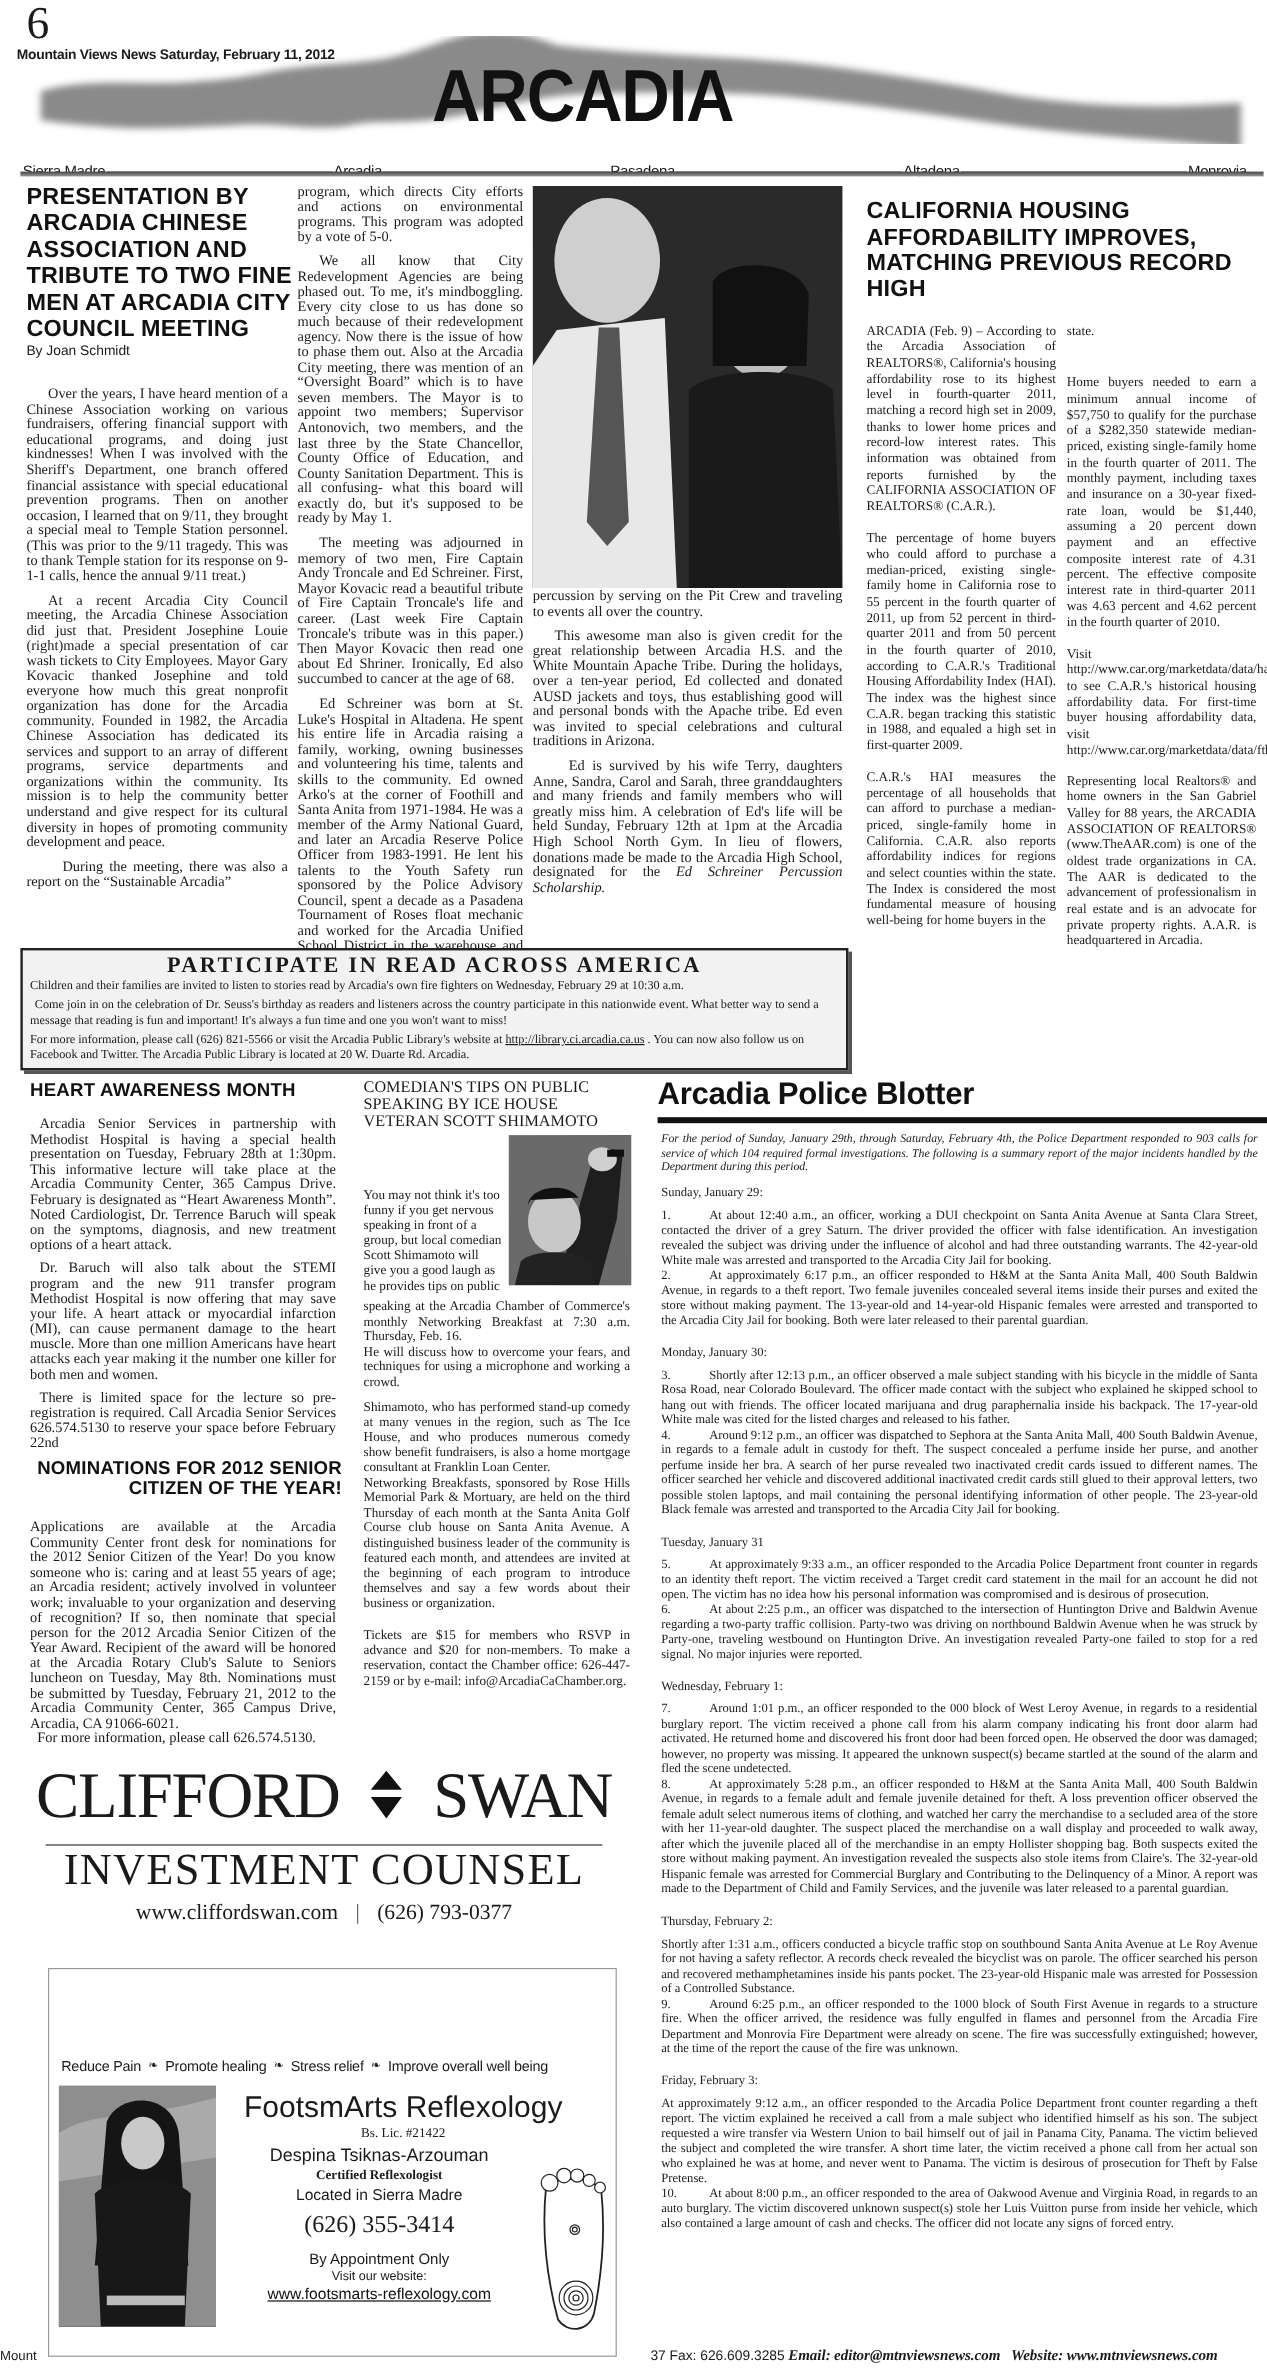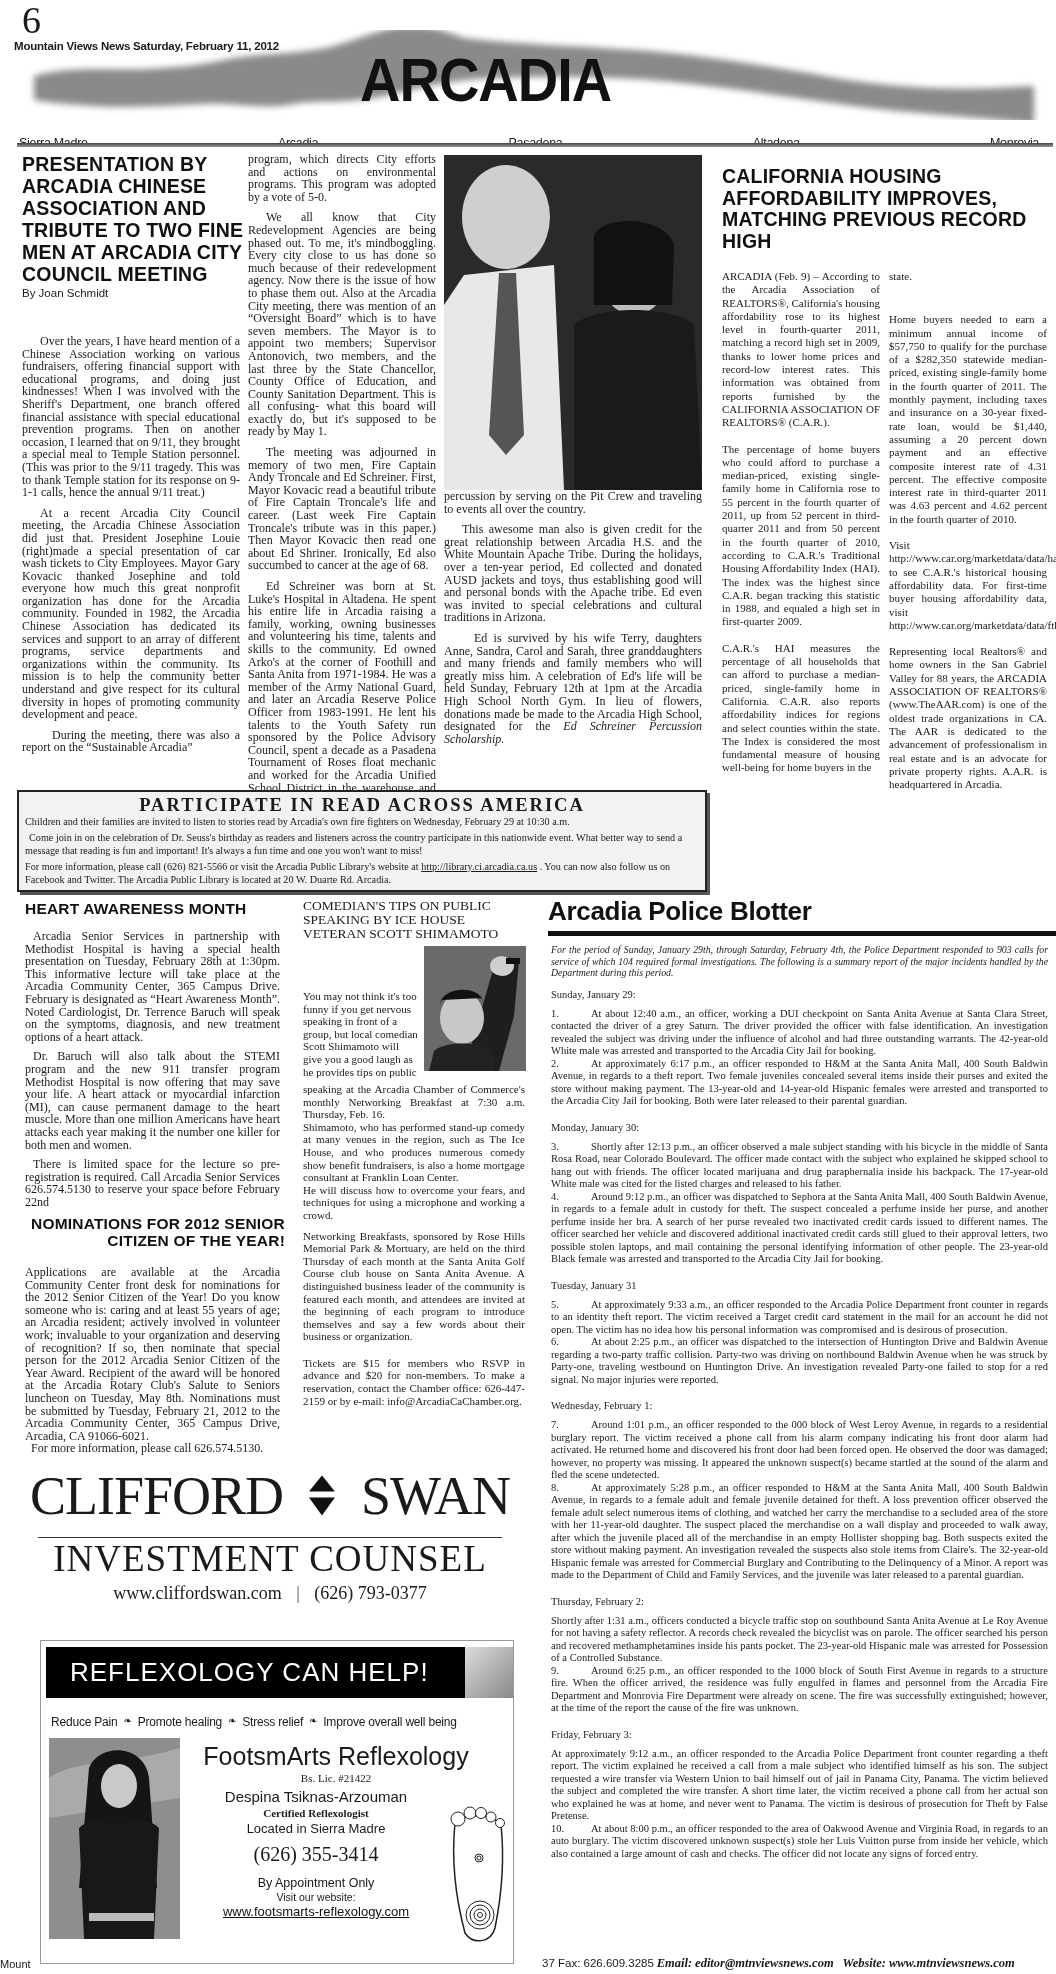--- a/index.html
+++ b/index.html
@@ -18,21 +18,21 @@
 
   .rule-thick { height: 4px; background: linear-gradient(#444, #999); }
 
   h1.headline { font-family: "Liberation Sans", sans-serif; font-weight: bold; color: #111; letter-spacing: 0.2px; }
   .body-text { font-size: 12px; line-height: 12.6px; }
   .indent { text-indent: 18px; }
 
   
   #art1-headline { left: 22px; top: 153px; width: 230px; font-size: 19.5px; line-height: 22px; }
   #art1-byline { left: 22px; top: 287px; font-family: "Liberation Sans", sans-serif; font-size: 11.5px; }
-  #art1-col1 { left: 22px; top: 322px; width: 218px; margin-top: 13px; }
+  #art1-col1 { left: 22px; top: 322px; width: 218px; }
   #art1-col2 { left: 248px; top: 153px; width: 188px; }
   #art1-col3 { left: 444px; top: 490px; width: 258px; }
   #art1-photo { left: 444px; top: 155px; width: 258px; height: 335px; background: linear-gradient(180deg,#2d2d2d 0%, #444 30%, #1e1e1e 100%); overflow: hidden; }
 
   
   #art2-headline { left: 722px; top: 166px; width: 330px; font-size: 19.5px; line-height: 21.5px; }
   #art2-col1 { left: 722px; top: 270px; width: 158px; }
   #art2-col2 { left: 889px; top: 270px; width: 158px; }
 
   
@@ -195,22 +195,22 @@
     <ellipse cx="38" cy="72" rx="22" ry="26" fill="#c8c8c8"></ellipse>
     <path d="M16,58 C18,40 58,38 60,58 L58,52 L18,54 Z" fill="#111"></path>
     <path d="M10,105 C20,95 55,95 70,105 L70,125 L5,125 Z" fill="#222"></path>
   </svg>
 </div>
 <div class="abs body-text" id="com-body-narrow" style="font-size:11px;line-height:12.6px;">
   <p style="text-align:left">You may not think it's too funny if you get nervous speaking in front of a group, but local comedian Scott Shimamoto will give you a good laugh as he provides tips on public</p>
 </div>
 <div class="abs body-text" id="com-body-wide" style="font-size:11px;line-height:12.6px;">
   <p>speaking at the Arcadia Chamber of Commerce's monthly Networking Breakfast at 7:30 a.m. Thursday, Feb. 16.</p>
+  <p style="margin-bottom:8px">He will discuss how to overcome your fears, and techniques for using a microphone and working a crowd.</p>
   <p>Shimamoto, who has performed stand-up comedy at many venues in the region, such as The Ice House, and who produces numerous comedy show benefit fundraisers, is also a home mortgage consultant at Franklin Loan Center.</p>
-  <p style="margin-bottom:8px">He will discuss how to overcome your fears, and techniques for using a microphone and working a crowd.</p>
   <p style="margin-bottom:14px">Networking Breakfasts, sponsored by Rose Hills Memorial Park &amp; Mortuary, are held on the third Thursday of each month at the Santa Anita Golf Course club house on Santa Anita Avenue. A distinguished business leader of the community is featured each month, and attendees are invited at the beginning of each program to introduce themselves and say a few words about their business or organization.</p>
   <p>Tickets are $15 for members who RSVP in advance and $20 for non-members. To make a reservation, contact the Chamber office: 626-447-2159 or by e-mail: info@ArcadiaCaChamber.org.</p>
 </div>
 
 <h1 class="abs headline" id="pb-headline">Arcadia Police Blotter</h1>
 <div class="abs" id="pb-rule"></div>
 <div class="abs" id="pb-body">
   <p class="intro">For the period of Sunday, January 29th, through Saturday, February 4th, the Police Department responded to 903 calls for service of which 104 required formal investigations.  The following is a summary report of the major incidents handled by the Department during this period.</p>
 
   <div class="day">Sunday, January 29:</div>
@@ -250,24 +250,20 @@
   <div id="cs-rule"></div>
   <div id="cs-sub">INVESTMENT COUNSEL</div>
   <div id="cs-contact">
     <span>www.cliffordswan.com</span>
     <span style="margin:0 10px;color:#555">|</span>
     <span>(626) 793-0377</span>
   </div>
 </div>
 
 <div class="abs" id="rf-ad">
-  <div id="rf-banner">
-    <span>REFLEXOLOGY CAN HELP!</span>
-    <div id="rf-banner-photo"></div>
-  </div>
   <div id="rf-benefits">
     <span>Reduce Pain</span>
     <span class="sep">❧</span>
     <span>Promote healing</span>
     <span class="sep">❧</span>
     <span>Stress relief</span>
     <span class="sep">❧</span>
     <span>Improve overall well being</span>
   </div>
   <div id="rf-photo">

